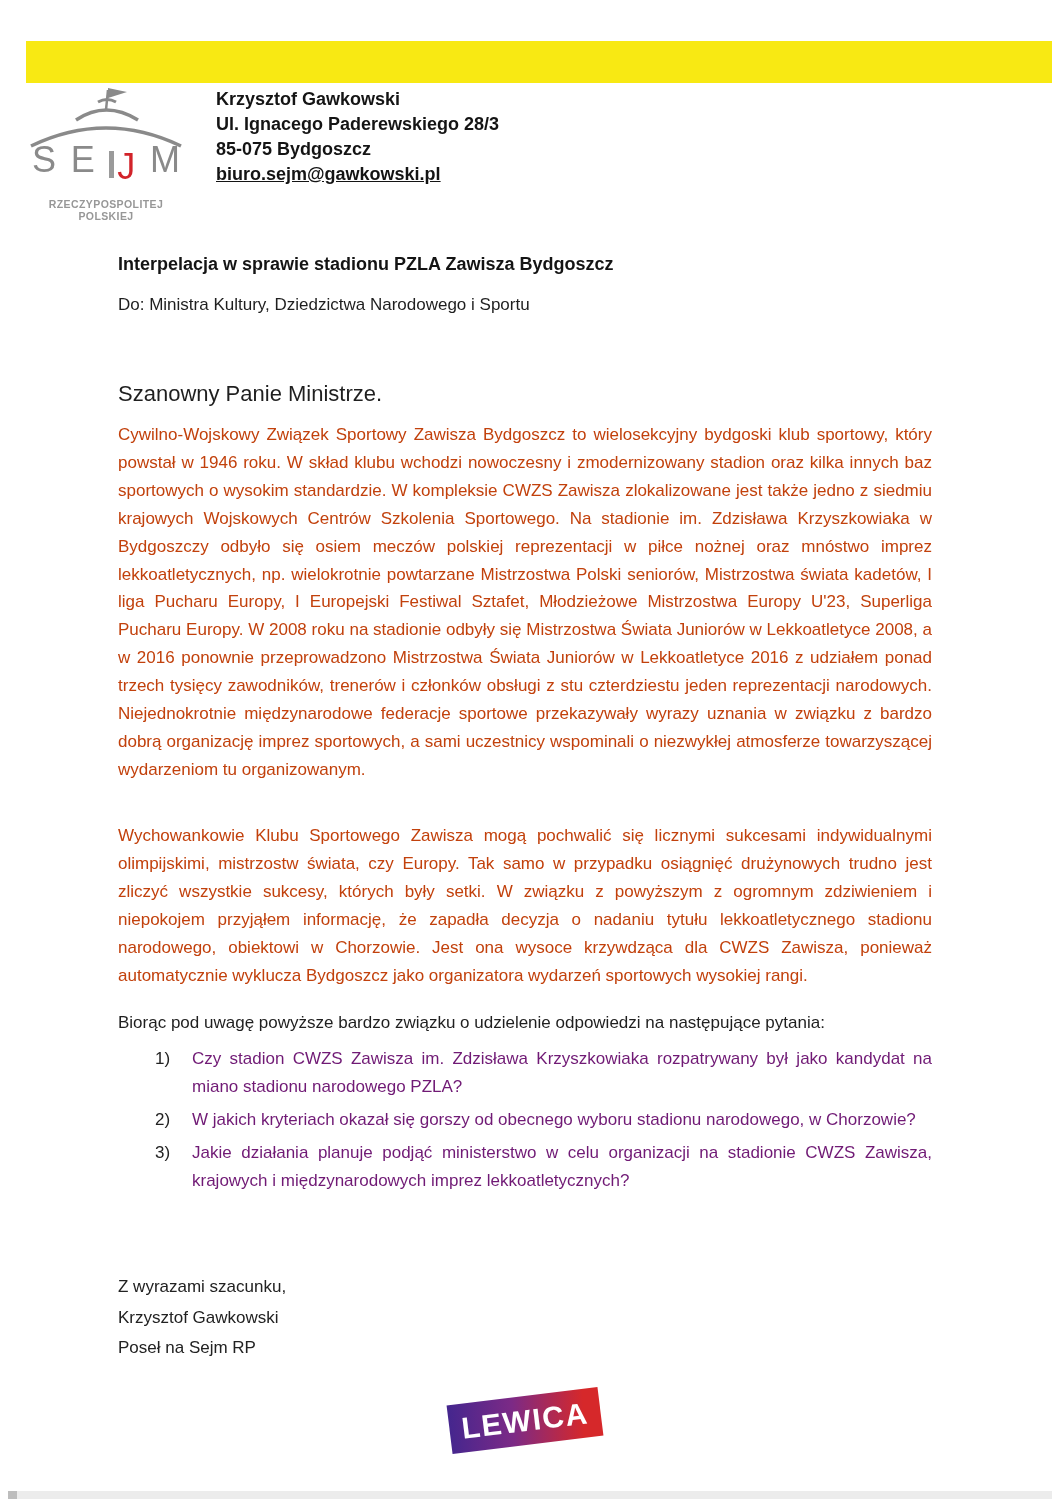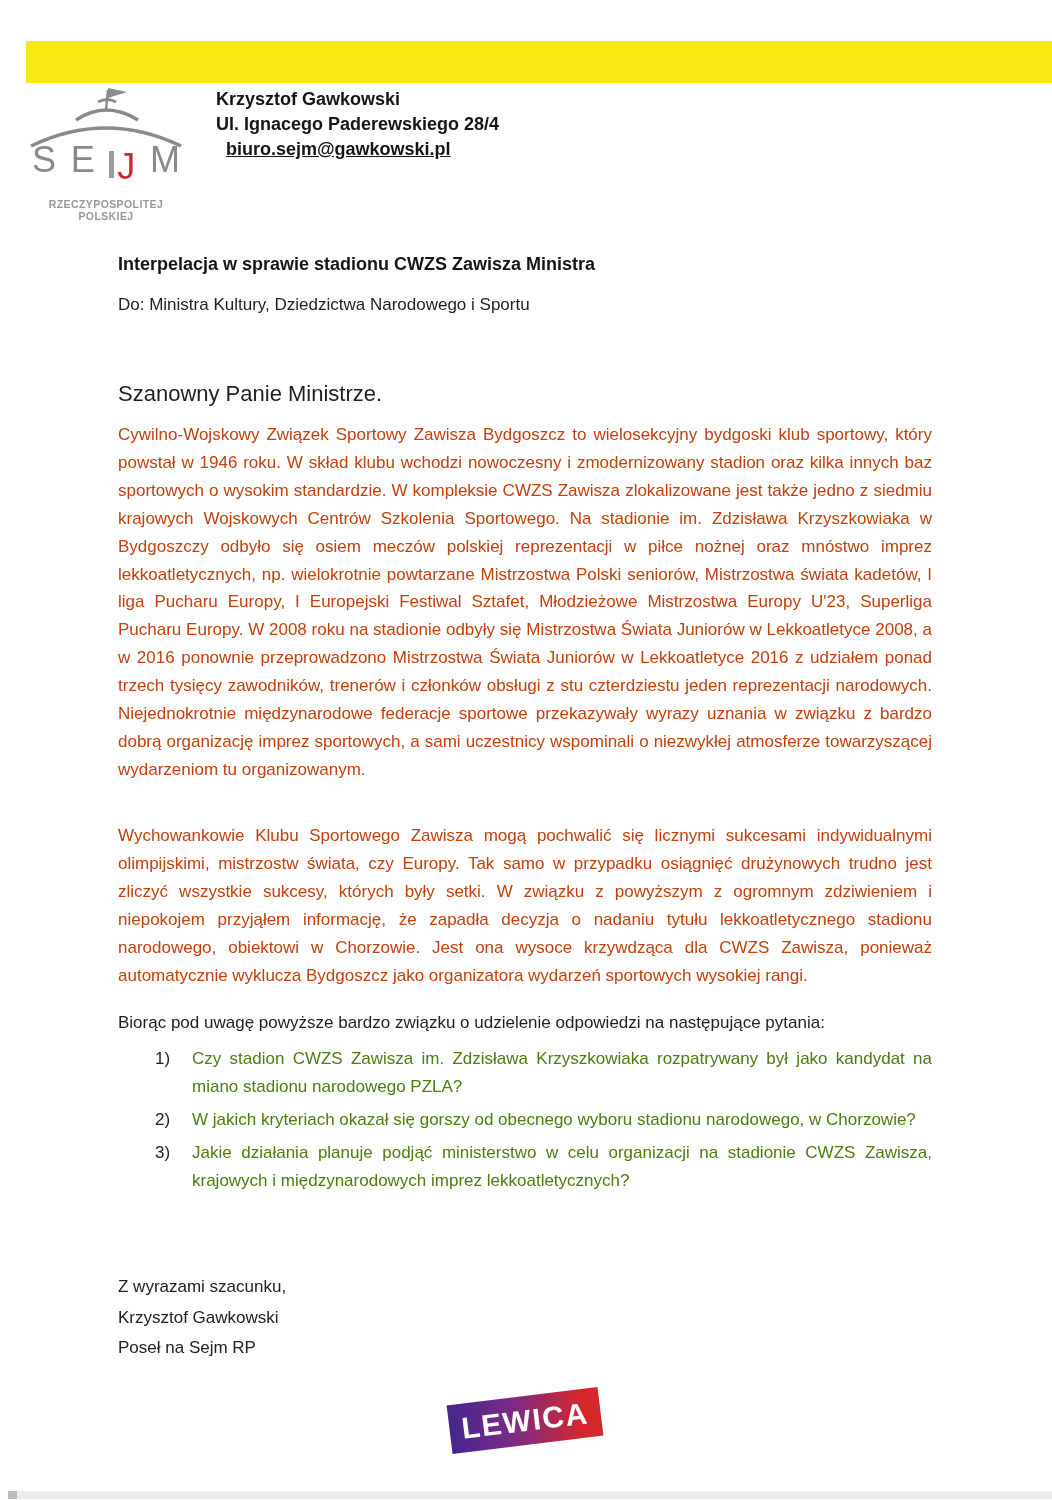--- a/index.html
+++ b/index.html
@@ -39,21 +39,21 @@
   .sejm-subtitle {
     margin-top: 20px; text-align: center;
     font-size: 10.5px; font-weight: 700; letter-spacing: 0.4px; color: #979797;
   }
 
   
   .sender {
     position: absolute; left: 216px; top: 87px;
     font-size: 18px; font-weight: 700; line-height: 25px; color: #141414;
   }
-  .sender-email { text-decoration: underline; margin-left: 10px; }
+  .sender-email { text-decoration: underline; }
 
   
   .title {
     position: absolute; left: 118px; top: 254px;
     font-size: 18px; font-weight: 700; color: #141414;
   }
   .recipient { position: absolute; left: 118px; top: 295px; font-size: 17px; }
   .salutation { position: absolute; left: 118px; top: 381px; font-size: 22px; }
 
   .para {
@@ -67,21 +67,21 @@
   .questions-intro { position: absolute; left: 118px; top: 1013px; font-size: 17px; }
 
   .questions { position: absolute; left: 118px; top: 1045px; width: 814px; }
   .q-item { display: flex; margin-bottom: 5px; }
   .q-num {
     flex: 0 0 37px; margin-left: 37px;
     font-size: 17px; line-height: 27.9px; color: #222222;
   }
   .q-text {
     flex: 1;
-    font-size: 17px; line-height: 27.9px; text-align: justify; color: #4d7c0f;
+    font-size: 17px; line-height: 27.9px; text-align: justify; color: #701a75;
   }
 
   .closing {
     position: absolute; left: 118px; top: 1272px;
     font-size: 17px; line-height: 30.5px; color: #222222;
   }
 
   
   .lewica-logo {
     position: absolute; left: 449px; top: 1396px;
@@ -126,25 +126,26 @@
           <i class="j-gray-bar"></i>
           <span class="j-red">J</span>
         </span>
       <span>M</span>
     </div>
     <div class="sejm-subtitle">RZECZYPOSPOLITEJ POLSKIEJ</div>
   </div>
 
   <div class="sender">
     <div>Krzysztof Gawkowski</div>
-    <div>Ul. Ignacego Paderewskiego 28/4</div>
+    <div>Ul. Ignacego Paderewskiego 28/3</div>
+    <div>85-075 Bydgoszcz</div>
     <div class="sender-email">biuro.sejm@gawkowski.pl</div>
   </div>
 
-  <div class="title">Interpelacja w sprawie stadionu CWZS Zawisza Ministra</div>
+  <div class="title">Interpelacja w sprawie stadionu PZLA Zawisza Bydgoszcz</div>
 
   <div class="recipient">Do: Ministra Kultury, Dziedzictwa Narodowego i Sportu</div>
 
   <div class="salutation">Szanowny Panie Ministrze.</div>
 
   <div class="para para-1">Cywilno-Wojskowy Związek Sportowy Zawisza Bydgoszcz to wielosekcyjny bydgoski klub sportowy, który powstał w 1946 roku. W skład klubu wchodzi nowoczesny i zmodernizowany stadion oraz kilka innych baz sportowych o wysokim standardzie. W kompleksie CWZS Zawisza zlokalizowane jest także jedno z siedmiu krajowych Wojskowych Centrów Szkolenia Sportowego. Na stadionie im. Zdzisława Krzyszkowiaka w Bydgoszczy odbyło się osiem meczów polskiej reprezentacji w piłce nożnej oraz mnóstwo imprez lekkoatletycznych, np. wielokrotnie powtarzane Mistrzostwa Polski seniorów, Mistrzostwa świata kadetów, I liga Pucharu Europy, I Europejski Festiwal Sztafet, Młodzieżowe Mistrzostwa Europy U'23, Superliga Pucharu Europy.  W 2008 roku na stadionie odbyły się Mistrzostwa Świata Juniorów w Lekkoatletyce 2008, a w 2016 ponownie przeprowadzono Mistrzostwa Świata Juniorów w Lekkoatletyce 2016 z udziałem ponad trzech tysięcy zawodników, trenerów i członków obsługi z stu czterdziestu jeden reprezentacji narodowych. Niejednokrotnie międzynarodowe federacje sportowe przekazywały wyrazy uznania w związku z bardzo dobrą organizację imprez sportowych, a sami uczestnicy wspominali o niezwykłej atmosferze towarzyszącej wydarzeniom tu organizowanym.</div>
 
   <div class="para para-2">Wychowankowie Klubu Sportowego Zawisza mogą pochwalić się licznymi sukcesami indywidualnymi olimpijskimi, mistrzostw świata, czy Europy. Tak samo w przypadku osiągnięć drużynowych trudno jest zliczyć wszystkie sukcesy, których były setki. W związku z powyższym z ogromnym zdziwieniem i niepokojem przyjąłem informację, że zapadła decyzja o nadaniu tytułu lekkoatletycznego stadionu narodowego, obiektowi w Chorzowie.  Jest ona wysoce krzywdząca dla CWZS Zawisza, ponieważ automatycznie wyklucza Bydgoszcz jako organizatora wydarzeń sportowych wysokiej rangi.</div>
 
   <div class="questions-intro">Biorąc pod uwagę powyższe bardzo związku o udzielenie odpowiedzi na następujące pytania:</div>

